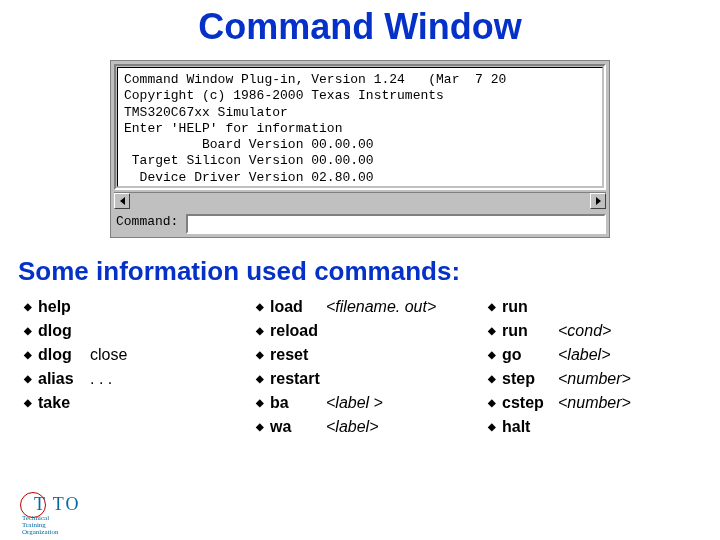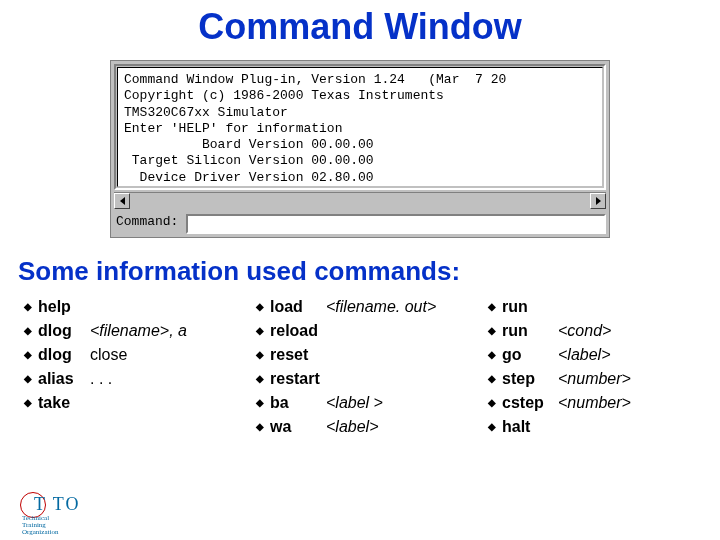--- a/index.html
+++ b/index.html
@@ -199,21 +199,20 @@
 <div class="columns">
   <div class="col1" id="col1">
       <div class="row">
         <span class="bullet">◆</span>
         <span class="cmd">help</span>
         <span class="argplain"></span>
       </div>
       <div class="row">
         <span class="bullet">◆</span>
         <span class="cmd">dlog</span>
-        <span class="arg">&lt;filename&gt;, a</span>
       </div>
       <div class="row">
         <span class="bullet">◆</span>
         <span class="cmd">dlog</span>
         <span class="argplain">close</span>
       </div>
       <div class="row">
         <span class="bullet">◆</span>
         <span class="cmd">alias</span>
         <span class="argplain">. . .</span>

